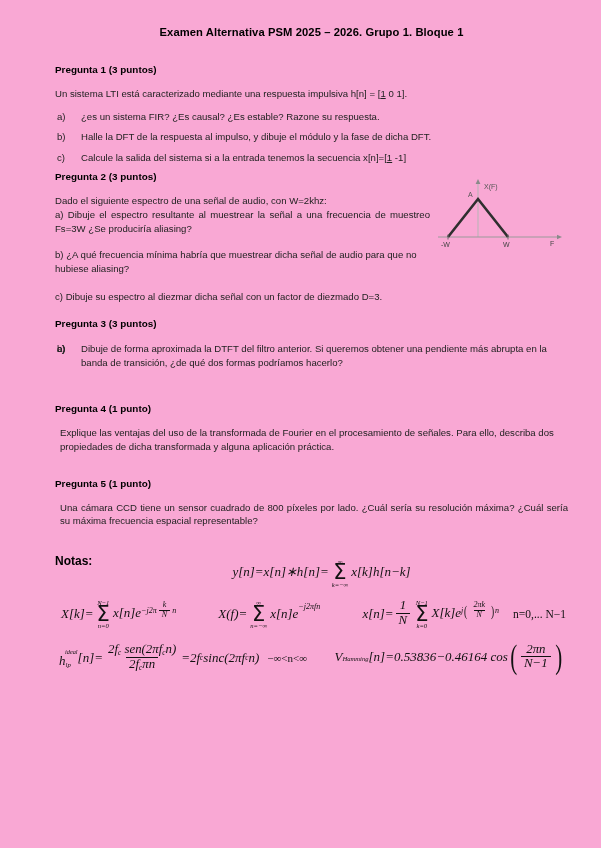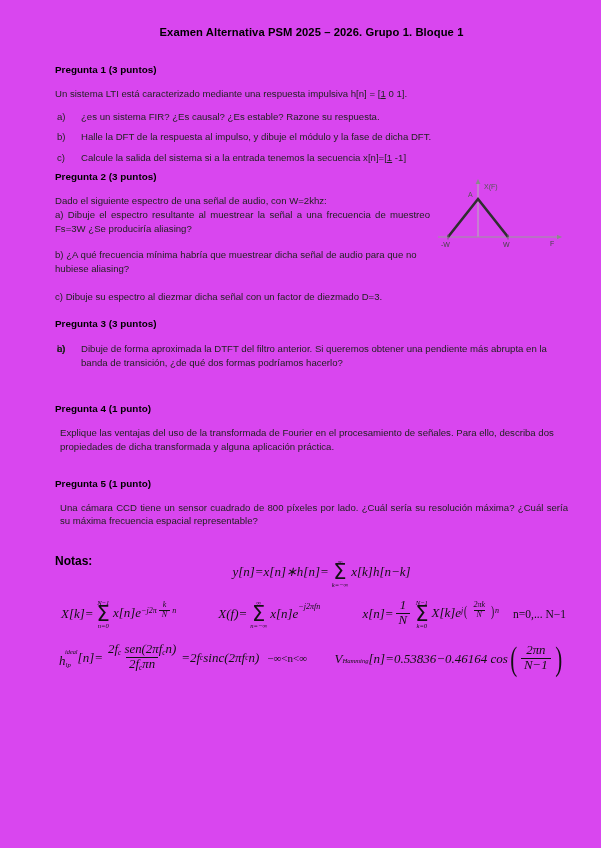--- a/index.html
+++ b/index.html
@@ -11,21 +11,21 @@
     width: 601px;
     height: 848px;
     font-family: "Liberation Sans", sans-serif;
     color: #1a1a1a;
     -webkit-font-smoothing: antialiased;
   }
   .page {
     position: relative;
     width: 601px;
     height: 848px;
-    background: #d946ef;
+    background: #f9a8d4;
     overflow: hidden;
   }
   .content {
     padding: 26px 33px 0 55px;
   }
   .doc-title {
     text-align: center;
     font-weight: bold;
     font-size: 11.2px;
     letter-spacing: 0.1px;
@@ -102,21 +102,21 @@
     color: #000;
   }
   
   .formulas {
     position: relative;
     margin-top: -10px;
     color: #111;
   }
   .frow {
     display: flex;
-    align-items: flex-end;
+    align-items: flex-start;
     font-family: "Liberation Serif", serif;
     font-style: italic;
     font-size: 13px;
   }
   .frow.r1 { justify-content: center; padding-left: 20px; margin-bottom: 12px;}
   .frow.r2 { justify-content: space-between; padding: 0 2px 0 6px; margin-bottom: 14px;}
   .frow.r3 { justify-content: space-between; padding: 0 4px 0 4px; }
   .f { white-space: nowrap; display: inline-flex; align-items: center; }
   .sum {
     display: inline-flex;

